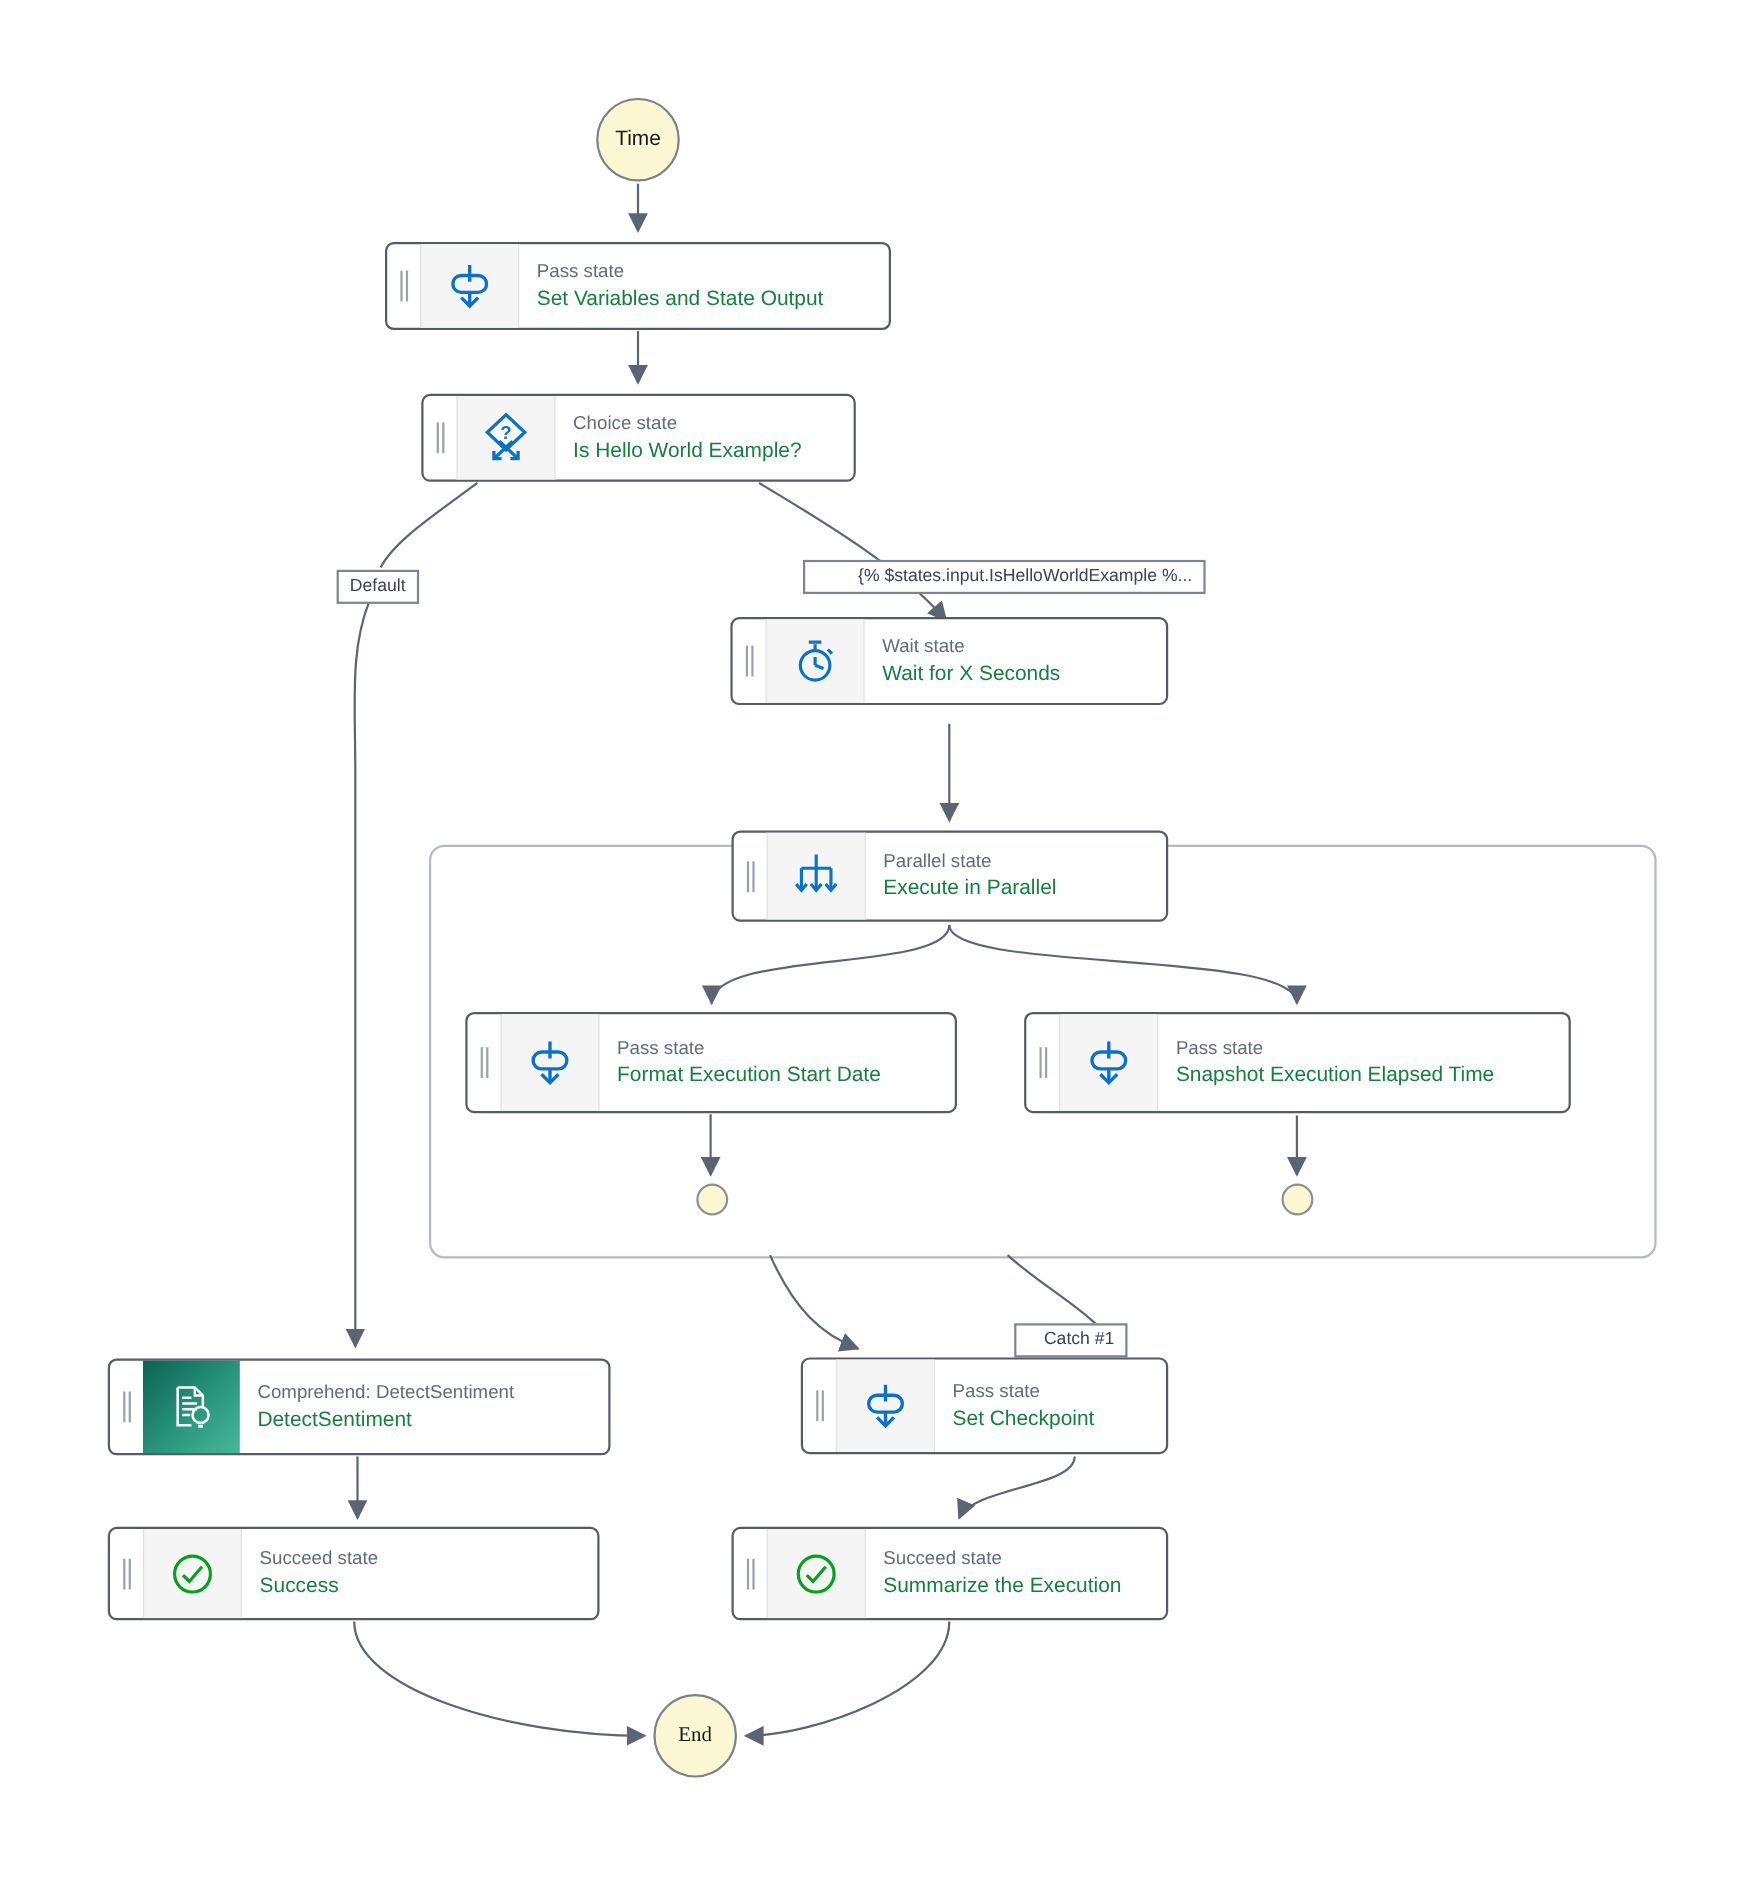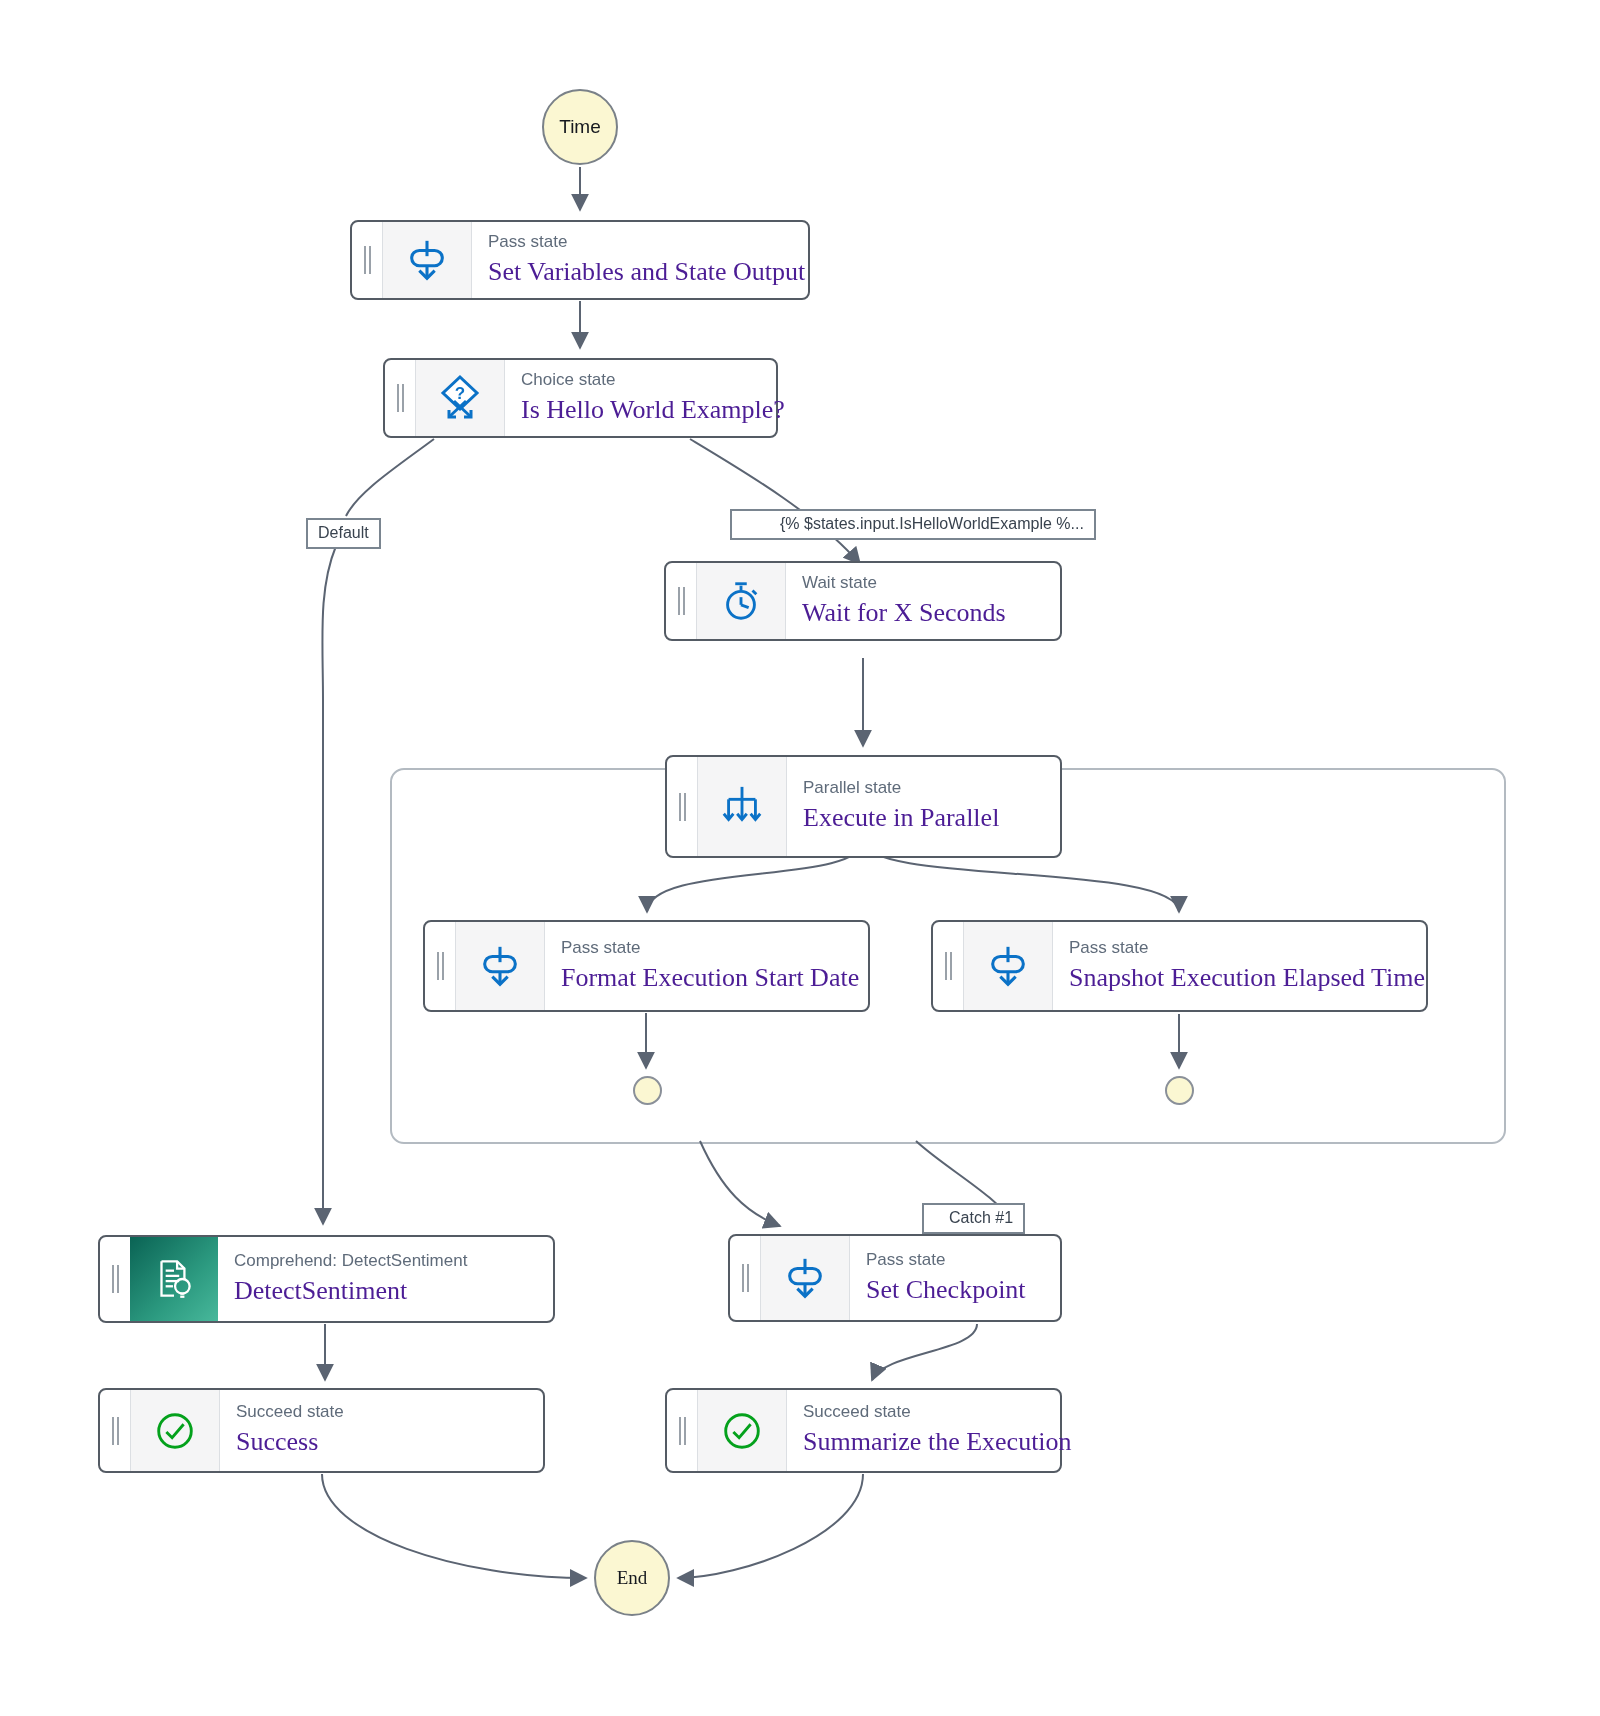--- a/index.html
+++ b/index.html
@@ -24,21 +24,21 @@
     display:flex;align-items:center;justify-content:center;
   }
   .iconcell.green{
     background:linear-gradient(135deg,#0a6354 0%,#2c9a80 60%,#48b89b 100%);
     border-left:none;border-right:none;border-radius:0;
   }
   .textcell{
     flex:1;display:flex;flex-direction:column;justify-content:center;padding:0 16px;min-width:0;
   }
   .type-label{font-size:17px;color:#5f6b7a;line-height:1.35;white-space:nowrap;}
-  .state-title{font-size:26px;color:#4c1d95;font-weight:500;line-height:1.35;white-space:nowrap;font-family:Liberation Serif, serif;}
+  .state-title{font-size:19px;color:#15803d;font-weight:500;line-height:1.35;white-space:nowrap;}
   .terminal{
     position:absolute;border-radius:50%;background:#fbf7d2;border:2px solid #7a8188;z-index:3;
     display:flex;align-items:center;justify-content:center;font-size:19px;color:#16191f;box-sizing:border-box;
   }
   .mini-terminal{
     position:absolute;width:29px;height:29px;border-radius:50%;background:#fbf7d2;
     border:2px solid #8a9099;z-index:3;box-sizing:border-box;
   }
   .edge-label{
     position:absolute;background:#ffffff;border:2px solid #7a8590;color:#39434f;
@@ -198,21 +198,21 @@
       <svg width="46" height="46">
           <use href="#i-wait"></use>
         </svg>
     </div>
     <div class="textcell">
       <div class="type-label">Wait state</div>
       <div class="state-title">Wait for X Seconds</div>
     </div>
   </div>
 
-  <div class="node" style="left:665px;top:755px;width:397px;height:103px;">
+  <div class="node" style="left:665px;top:755px;width:397px;height:83px;">
     <div class="handle">
         <span></span>
         <span></span>
       </div>
     <div class="iconcell">
       <svg width="46" height="46">
           <use href="#i-parallel"></use>
         </svg>
     </div>
     <div class="textcell">

